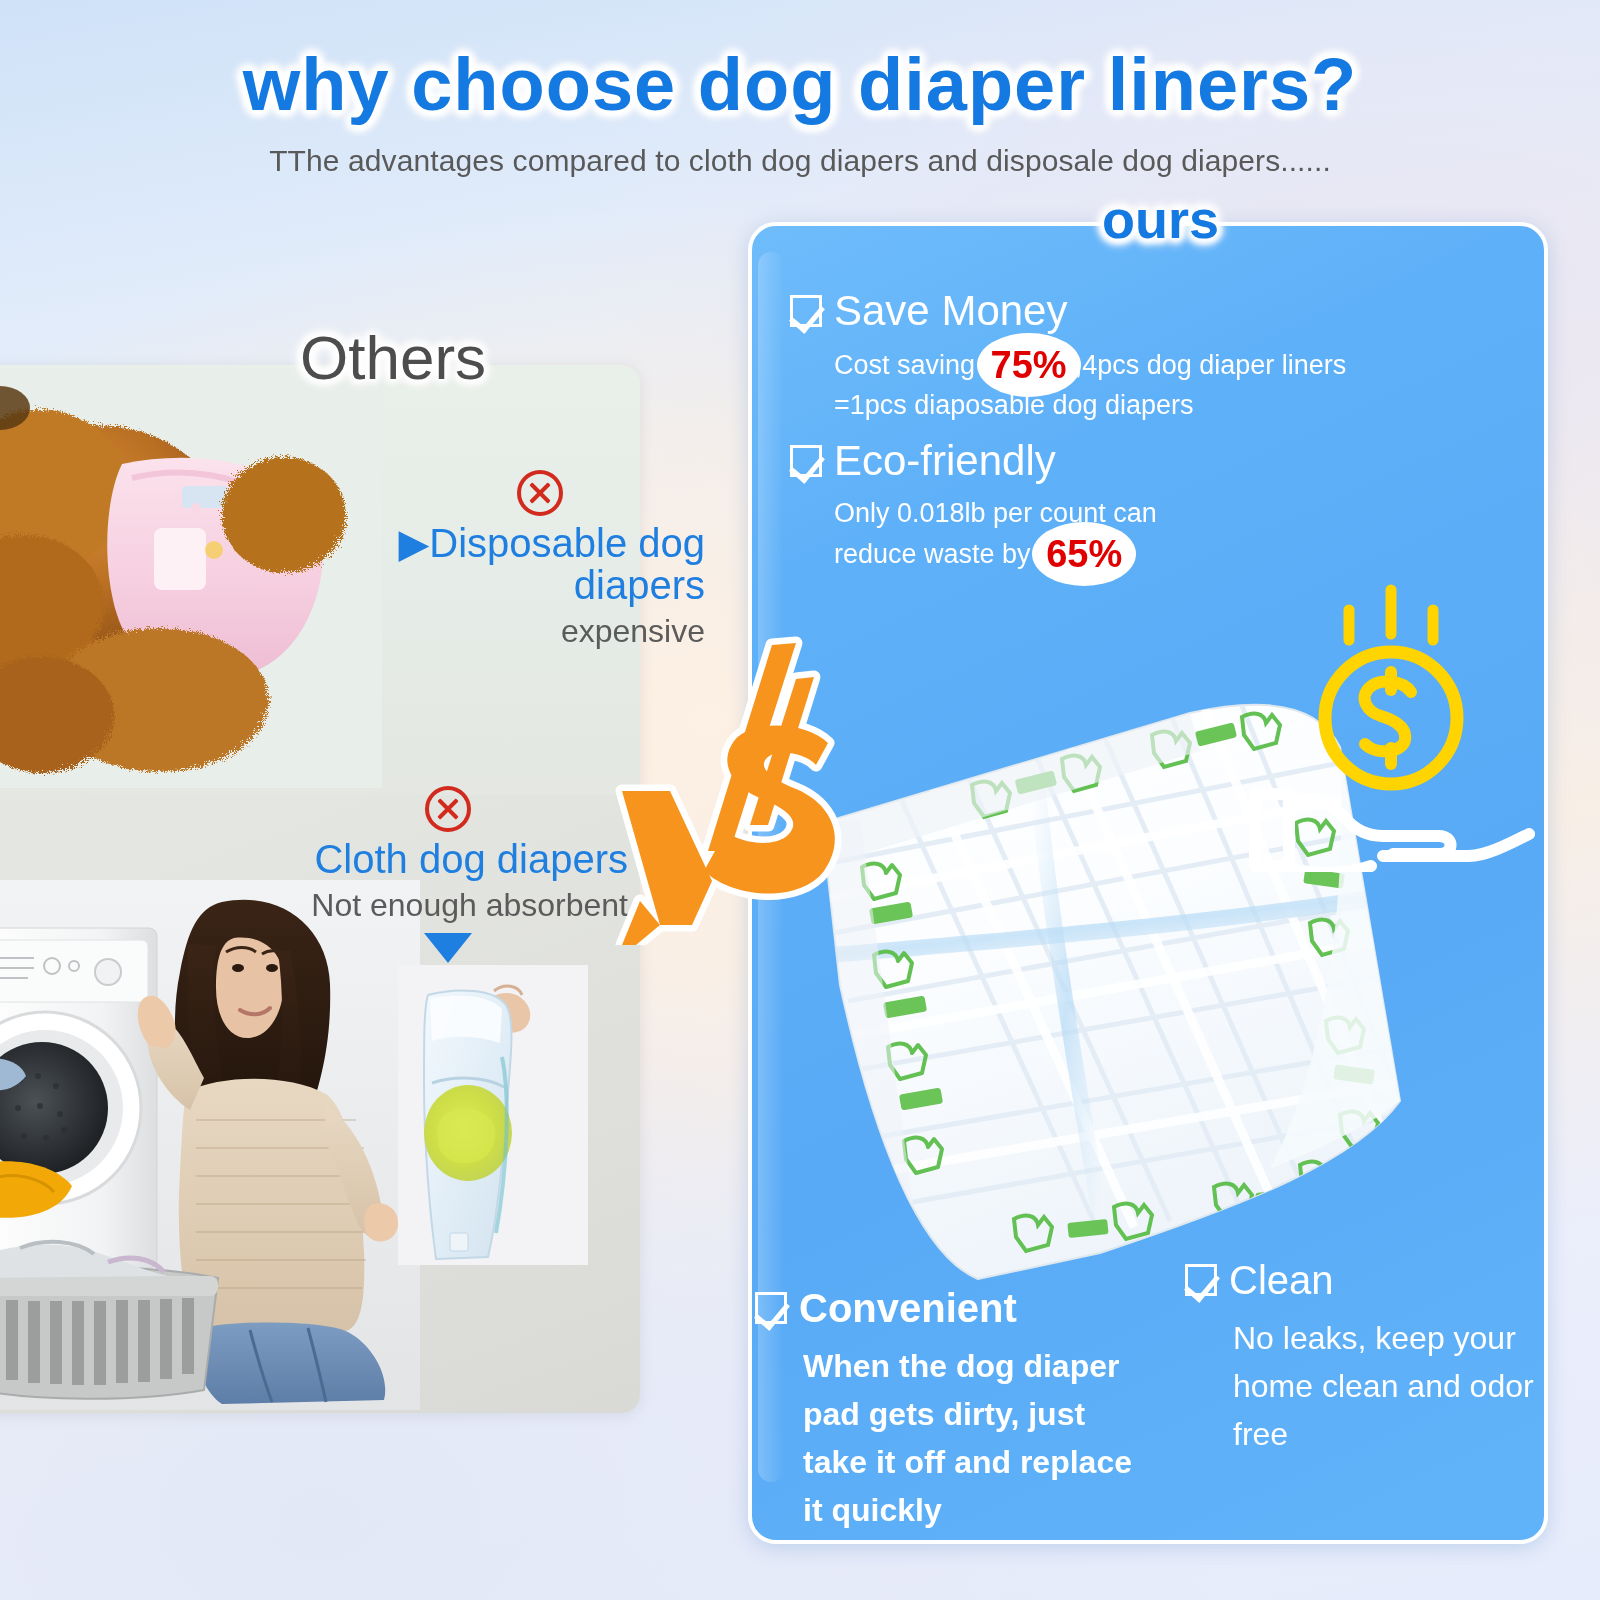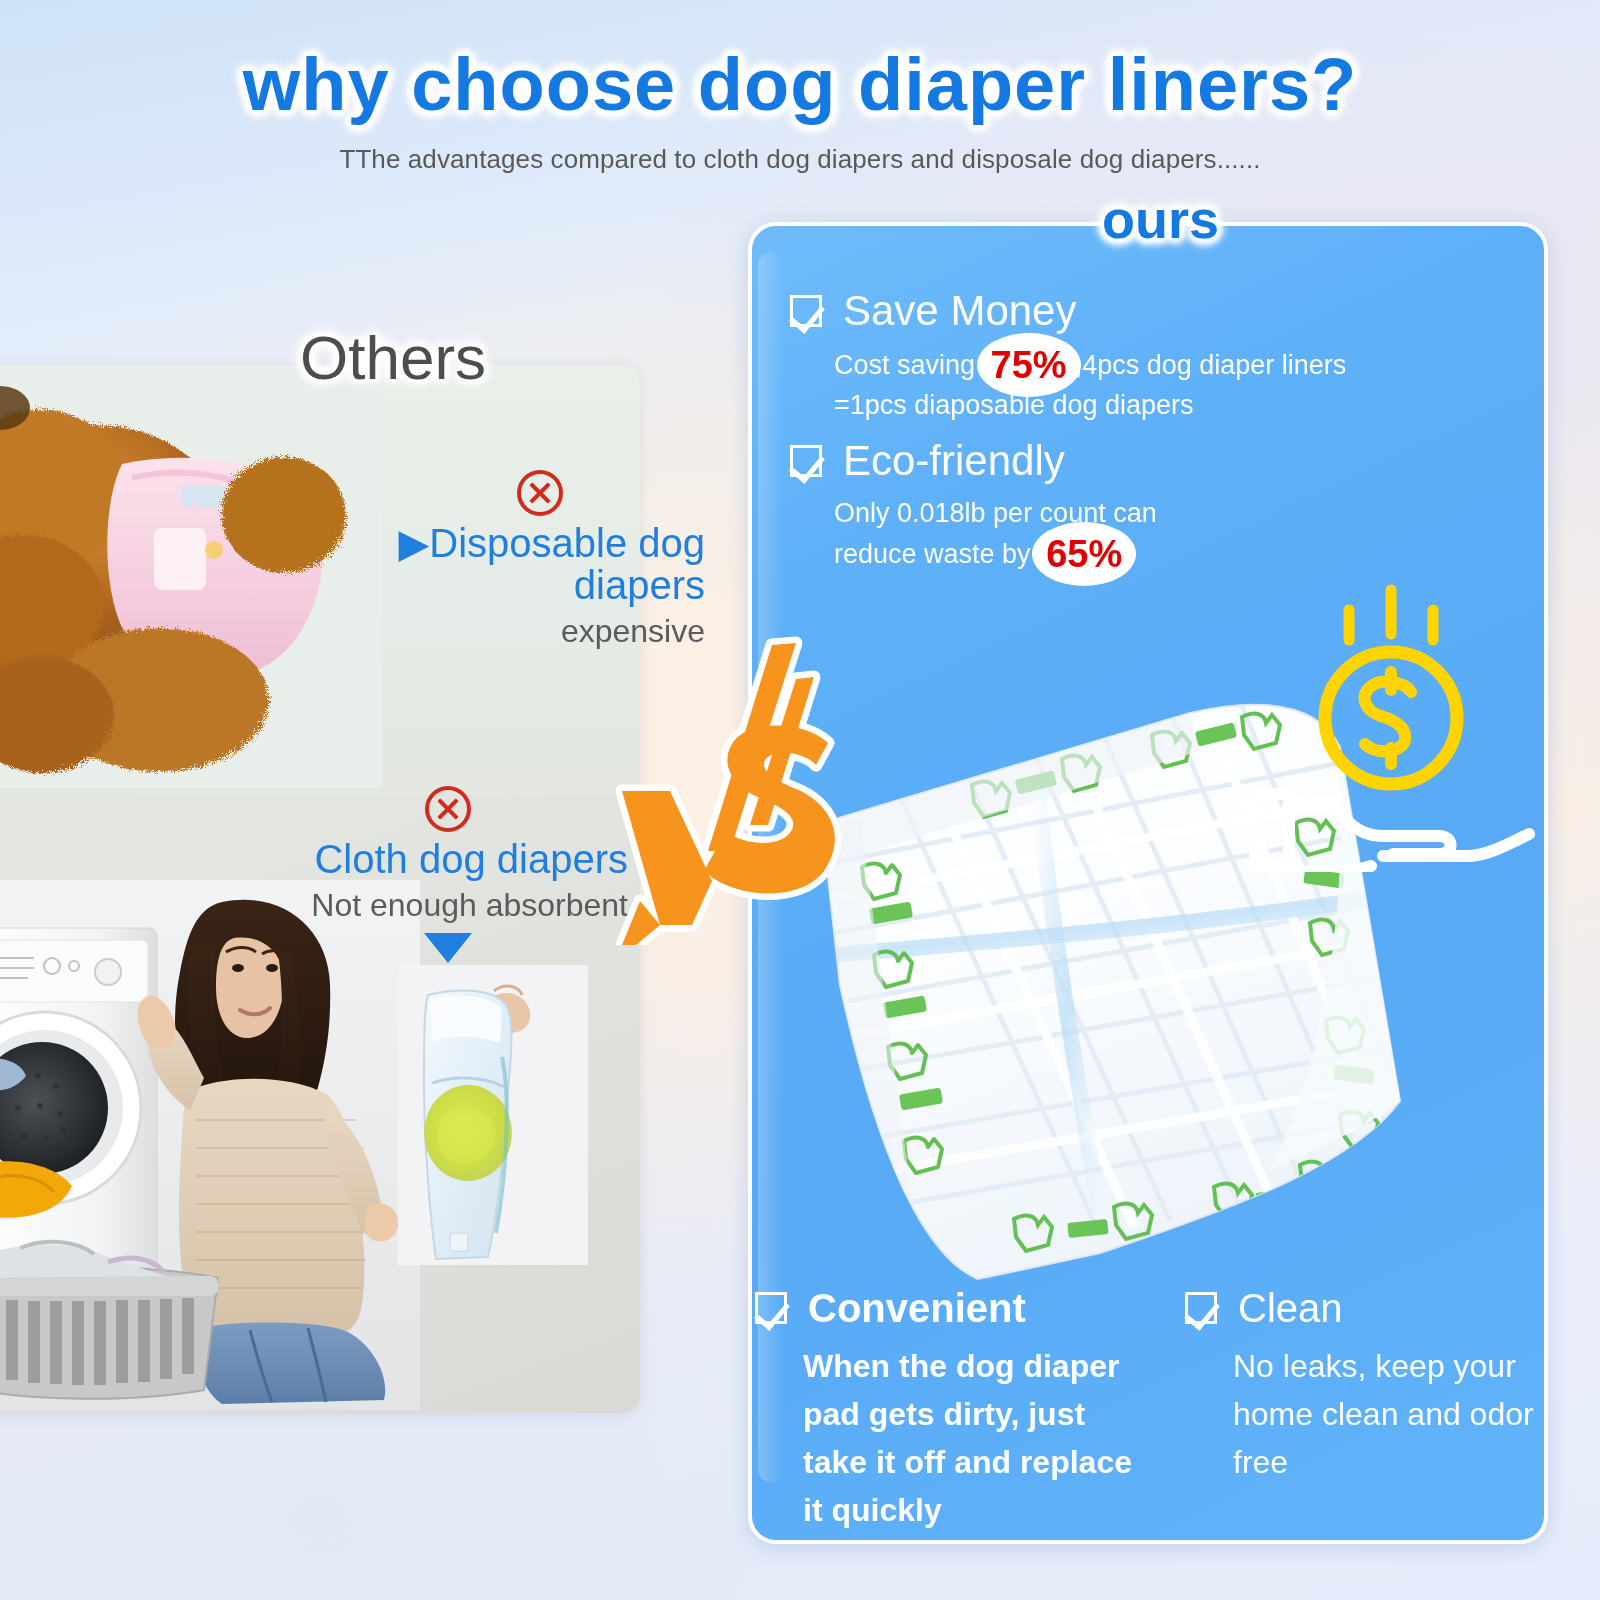--- a/index.html
+++ b/index.html
@@ -18,21 +18,21 @@
   .header { position:absolute; top:0; left:0; width:1600px; text-align:center; }
   .title {
     font-size:74px; font-weight:bold; color:#1479e0; letter-spacing:1px;
     margin-top:48px; line-height:1.0;
     text-shadow:
       0 0 1px #fff, 0 0 2px #fff, 0 0 3px #fff, 0 0 5px #fff, 0 0 7px #fff,
       3px 0 6px #fff, -3px 0 6px #fff, 0 3px 6px #fff, 0 -3px 6px #fff,
       4px 4px 8px #fff, -4px -4px 8px #fff, 4px -4px 8px #fff, -4px 4px 8px #fff,
       6px 0 9px #fff, -6px 0 9px #fff, 0 6px 9px #fff, 0 -6px 9px #fff;
   }
-  .subtitle { font-size:26px; color:#595959; margin-top:22px; letter-spacing:0.1px; }
+  .subtitle { font-size:30px; color:#595959; margin-top:22px; letter-spacing:0.1px; }
 
   
   .others-panel {
     position:absolute; left:-40px; top:365px; width:680px; height:1048px;
     background:linear-gradient(160deg,#e8eae4 0%, #e4e6e1 40%, #dedfdb 78%, #d9dad6 100%);
     border-radius:18px;
     box-shadow:0 2px 14px rgba(140,140,150,0.18);
     overflow:hidden;
   }
   
@@ -105,23 +105,23 @@
     text-shadow:
       0 0 2px #fff,0 0 4px #fff,0 0 6px #fff,0 0 9px #fff,
       3px 3px 7px #fff,-3px -3px 7px #fff,3px -3px 7px #fff,-3px 3px 7px #fff,
       6px 0 10px #fff,-6px 0 10px #fff,0 6px 10px #fff,0 -6px 10px #fff;
   }
 
   .feature { position:absolute; z-index:20; color:#fff; }
   .f-savemoney { left:790px; top:290px; width:600px; }
   .f-eco       { left:790px; top:440px; width:600px; }
   .f-conv      { left:755px; top:1288px; width:400px;font-weight:bold; }
-  .f-clean     { left:1185px; top:1288px; width:360px; }
-
-  .f-head { display:flex; align-items:center; gap:21px; }
+  .f-clean     { left:1185px; top:1260px; width:360px; }
+
+  .f-head { display:flex; align-items:center; gap:12px; }
   .chk {
     width:32px;height:32px;border:3px solid #fff;position:relative;flex:0 0 auto;
   }
   .chk::after{
     content:""; position:absolute; left:4px; top:1px; width:15px;height:27px;
     border-right:5px solid #fff; border-bottom:5px solid #fff;
     transform:rotate(40deg); transform-origin:center;
   }
   .f-title { font-size:42px; line-height:1; white-space:nowrap; }
   .f-title-sm { font-size:40px; line-height:1; white-space:nowrap; }

